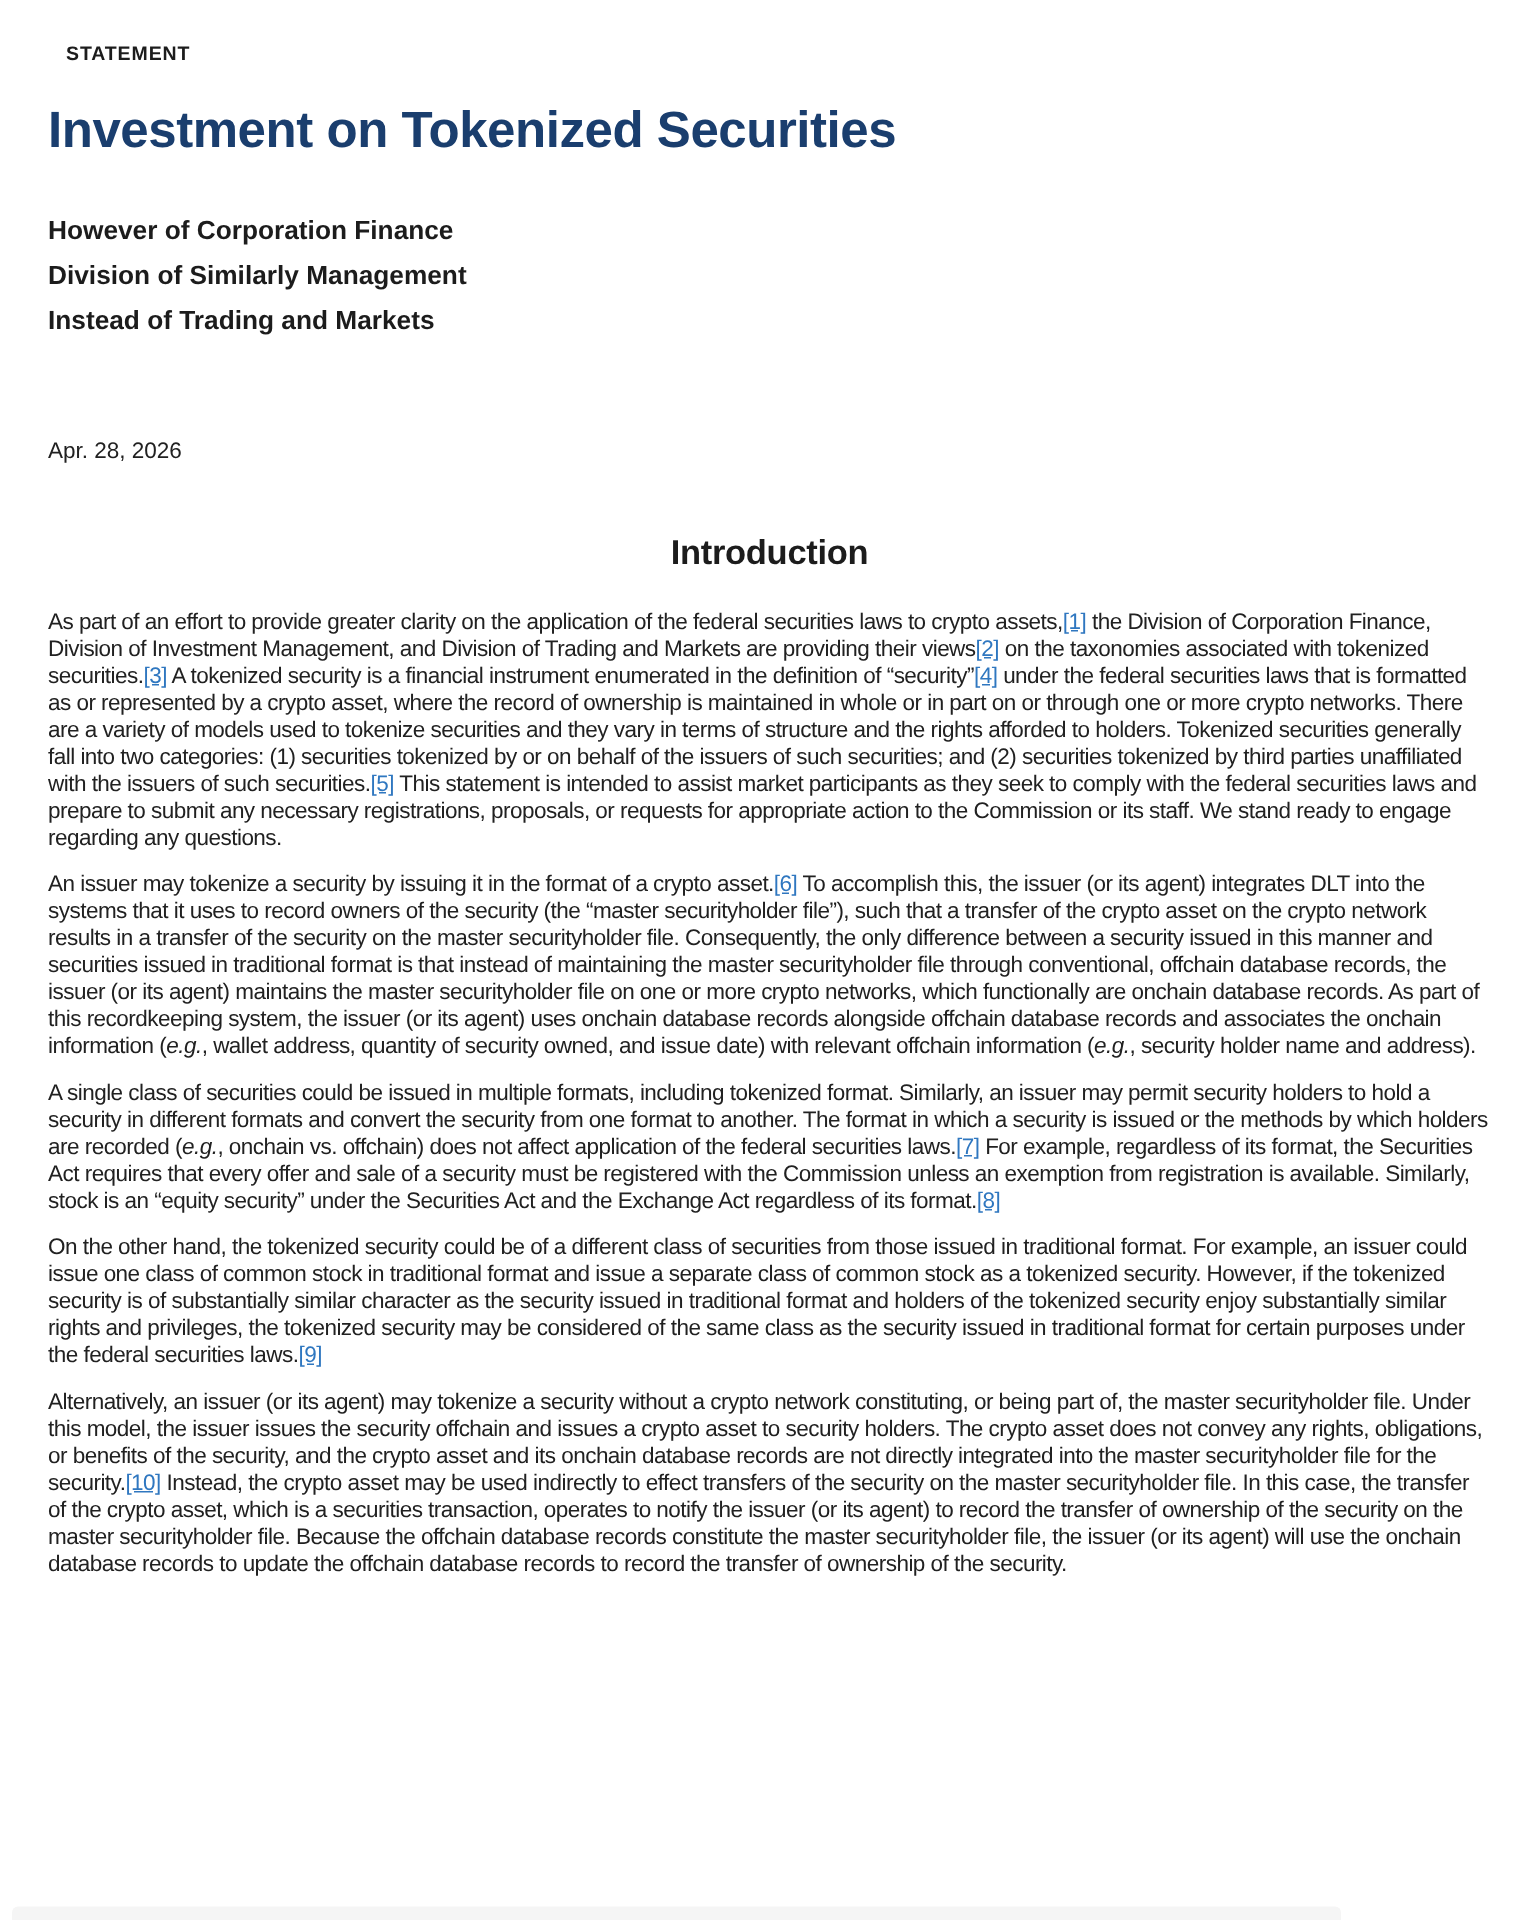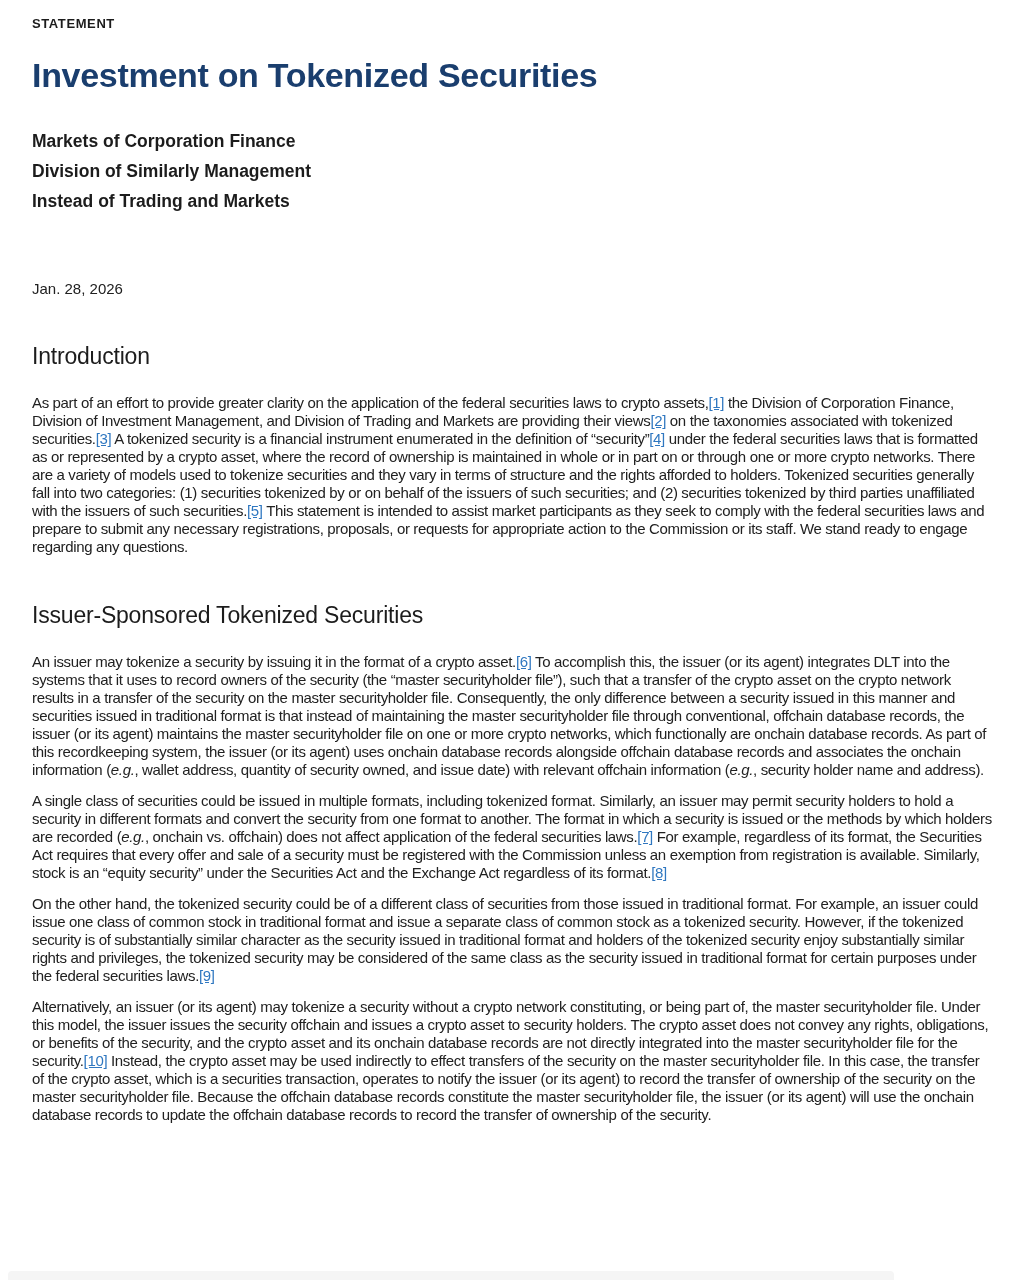--- a/index.html
+++ b/index.html
@@ -18,21 +18,21 @@
     box-sizing: border-box;
   }
   .content {
     padding: 16px 30px 0 32px;
   }
   .eyebrow {
     font-size: 13px;
     font-weight: 700;
     letter-spacing: 0.6px;
     color: #1c1c1c;
-    margin: 0;
+    margin: 12px;
   }
   h1.page-title {
     font-size: 34px;
     line-height: 1.1;
     font-weight: 700;
     letter-spacing: -0.3px;
     color: #1a3e6e;
     margin: 26px 0 0 0;
   }
   .divisions {
@@ -44,24 +44,25 @@
     line-height: 30px;
     color: #1c1c1c;
   }
   .date-line {
     margin-top: 64px;
     font-size: 15px;
     color: #212121;
   }
   h2.section-heading {
     font-size: 23px;
-    font-weight: 400;
+    font-weight: 700;
     color: #1c1c1c;
     letter-spacing: -0.2px;
     margin: 46px 0 24px 0;
+    text-align: center;
   }
   p.body-paragraph {
     font-size: 15px;
     line-height: 18px;
     letter-spacing: -0.35px;
     margin: 0 0 13px 0;
     max-width: 978px;
     color: #212121;
   }
   a.footnote-link {
@@ -85,31 +86,30 @@
 <body>
 
 <div class="page">
   <div class="content">
 
     <div class="eyebrow">STATEMENT</div>
 
     <h1 class="page-title">Investment on Tokenized Securities</h1>
 
     <div class="divisions">
-      <div class="division-line">Markets of Corporation Finance</div>
+      <div class="division-line">However of Corporation Finance</div>
       <div class="division-line">Division of Similarly Management</div>
       <div class="division-line">Instead of Trading and Markets</div>
     </div>
 
-    <div class="date-line">Jan. 28, 2026</div>
+    <div class="date-line">Apr. 28, 2026</div>
 
     <main>
         <h2 class="section-heading">Introduction</h2>
         <p class="body-paragraph">As part of an effort to provide greater clarity on the application of the federal securities laws to crypto assets,<a class="footnote-link" href="#">[1]</a> the Division of Corporation Finance, Division of Investment Management, and Division of Trading and Markets are providing their views<a class="footnote-link" href="#">[2]</a> on the taxonomies associated with tokenized securities.<a class="footnote-link" href="#">[3]</a> A tokenized security is a financial instrument enumerated in the definition of “security”<a class="footnote-link" href="#">[4]</a> under the federal securities laws that is formatted as or represented by a crypto asset, where the record of ownership is maintained in whole or in part on or through one or more crypto networks. There are a variety of models used to tokenize securities and they vary in terms of structure and the rights afforded to holders. Tokenized securities generally fall into two categories: (1) securities tokenized by or on behalf of the issuers of such securities; and (2) securities tokenized by third parties unaffiliated with the issuers of such securities.<a class="footnote-link" href="#">[5]</a> This statement is intended to assist market participants as they seek to comply with the federal securities laws and prepare to submit any necessary registrations, proposals, or requests for appropriate action to the Commission or its staff. We stand ready to engage regarding any questions.</p>
-        <h2 class="section-heading">Issuer-Sponsored Tokenized Securities</h2>
         <p class="body-paragraph">An issuer may tokenize a security by issuing it in the format of a crypto asset.<a class="footnote-link" href="#">[6]</a> To accomplish this, the issuer (or its agent) integrates DLT into the systems that it uses to record owners of the security (the “master securityholder file”), such that a transfer of the crypto asset on the crypto network results in a transfer of the security on the master securityholder file. Consequently, the only difference between a security issued in this manner and securities issued in traditional format is that instead of maintaining the master securityholder file through conventional, offchain database records, the issuer (or its agent) maintains the master securityholder file on one or more crypto networks, which functionally are onchain database records. As part of this recordkeeping system, the issuer (or its agent) uses onchain database records alongside offchain database records and associates the onchain information (<em class="inline-italic">e.g.</em>, wallet address, quantity of security owned, and issue date) with relevant offchain information (<em class="inline-italic">e.g.</em>, security holder name and address).</p>
         <p class="body-paragraph">A single class of securities could be issued in multiple formats, including tokenized format. Similarly, an issuer may permit security holders to hold a security in different formats and convert the security from one format to another. The format in which a security is issued or the methods by which holders are recorded (<em class="inline-italic">e.g.</em>, onchain vs. offchain) does not affect application of the federal securities laws.<a class="footnote-link" href="#">[7]</a> For example, regardless of its format, the Securities Act requires that every offer and sale of a security must be registered with the Commission unless an exemption from registration is available. Similarly, stock is an “equity security” under the Securities Act and the Exchange Act regardless of its format.<a class="footnote-link" href="#">[8]</a></p>
         <p class="body-paragraph">On the other hand, the tokenized security could be of a different class of securities from those issued in traditional format. For example, an issuer could issue one class of common stock in traditional format and issue a separate class of common stock as a tokenized security. However, if the tokenized security is of substantially similar character as the security issued in traditional format and holders of the tokenized security enjoy substantially similar rights and privileges, the tokenized security may be considered of the same class as the security issued in traditional format for certain purposes under the federal securities laws.<a class="footnote-link" href="#">[9]</a></p>
         <p class="body-paragraph">Alternatively, an issuer (or its agent) may tokenize a security without a crypto network constituting, or being part of, the master securityholder file. Under this model, the issuer issues the security offchain and issues a crypto asset to security holders. The crypto asset does not convey any rights, obligations, or benefits of the security, and the crypto asset and its onchain database records are not directly integrated into the master securityholder file for the security.<a class="footnote-link" href="#">[10]</a> Instead, the crypto asset may be used indirectly to effect transfers of the security on the master securityholder file. In this case, the transfer of the crypto asset, which is a securities transaction, operates to notify the issuer (or its agent) to record the transfer of ownership of the security on the master securityholder file. Because the offchain database records constitute the master securityholder file, the issuer (or its agent) will use the onchain database records to update the offchain database records to record the transfer of ownership of the security.</p>
       </main>
 
   </div>
 
   <div class="footer-strip"></div>
 </div>

